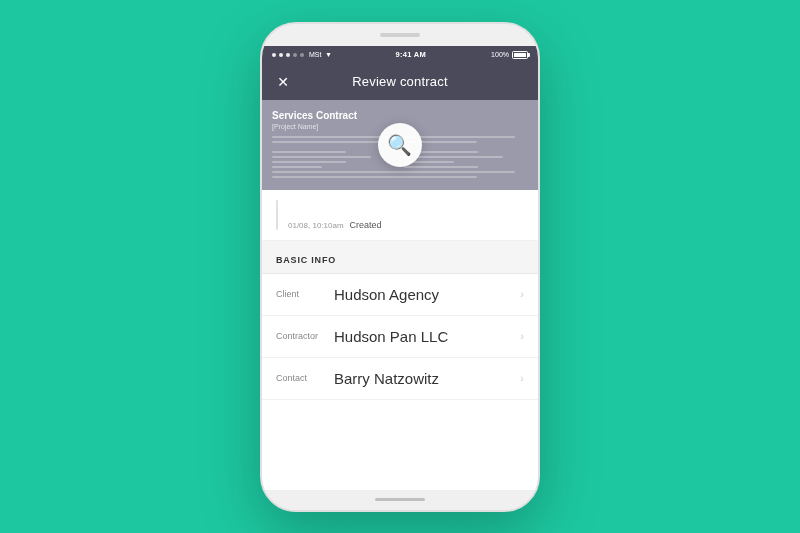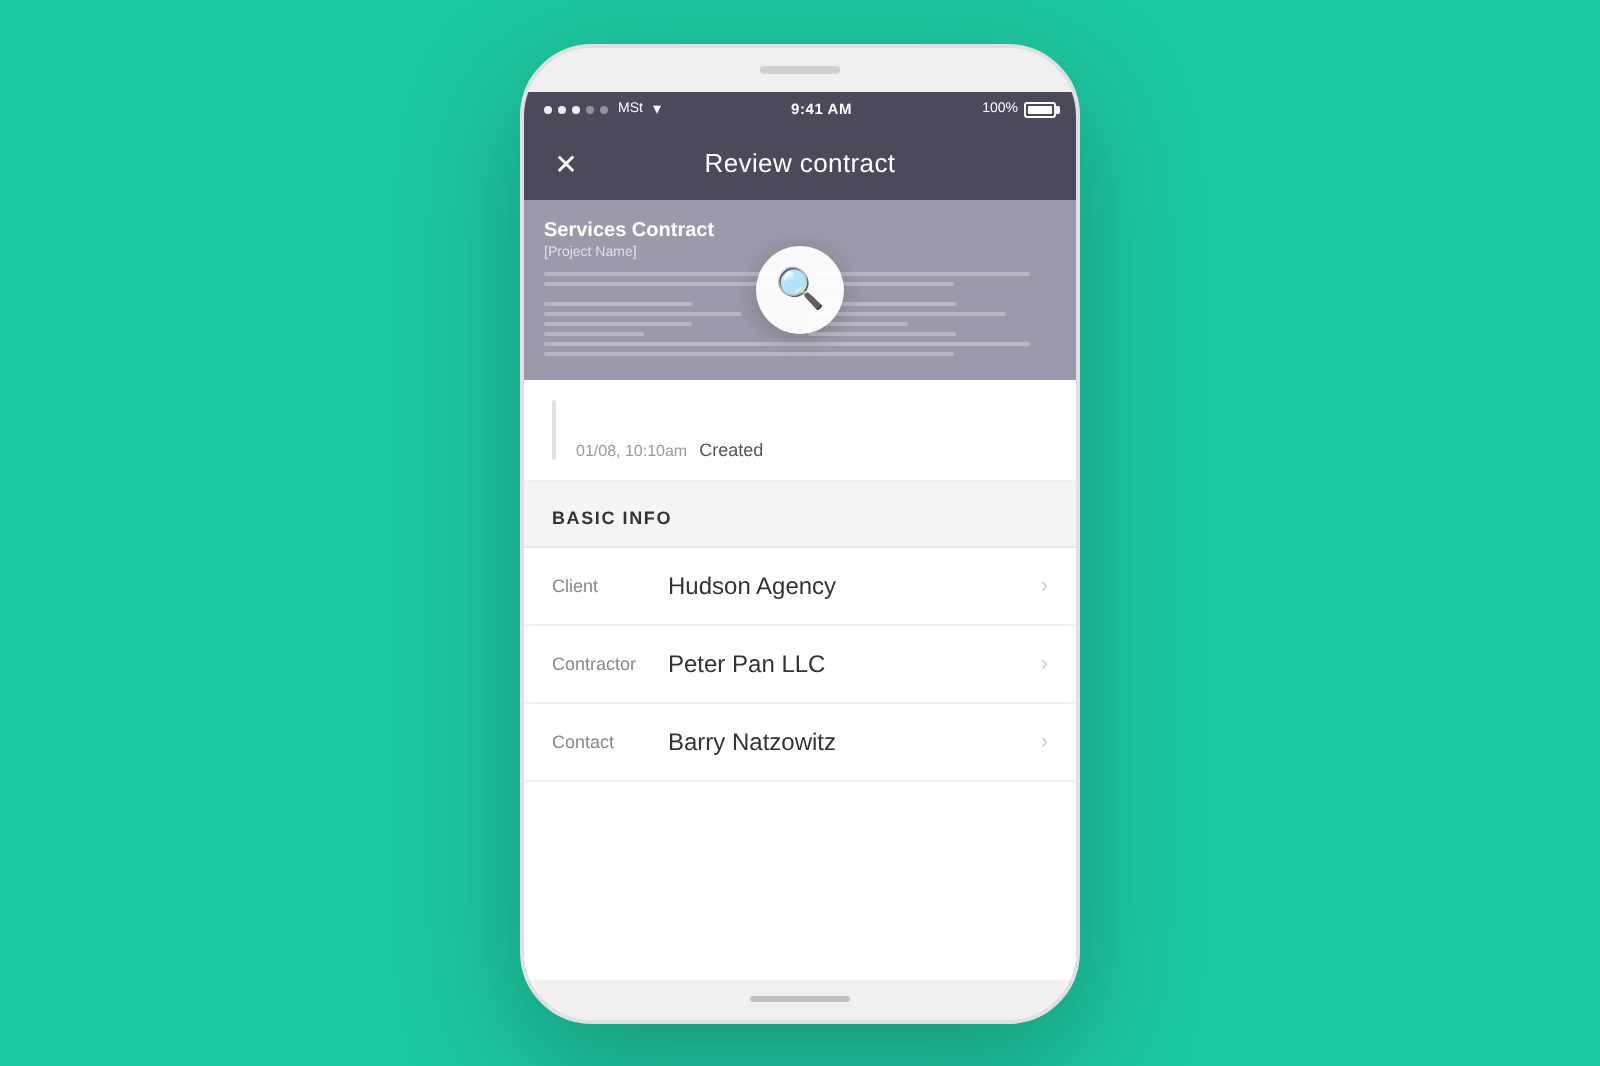--- a/index.html
+++ b/index.html
@@ -305,21 +305,21 @@
     }
 
     .info-label {
       font-size: 9px;
       color: #888;
       width: 58px;
       flex-shrink: 0;
     }
 
     .info-value {
-      font-size: 12px;
+      font-size: 15px;
       color: #333;
       font-weight: 500;
       flex: 1;
     }
 
     .chevron {
       color: #ccc;
       font-size: 11px;
       font-weight: 300;
     }
@@ -419,21 +419,21 @@
     </div>
 
     <div class="info-row">
       <span class="info-label">Client</span>
       <span class="info-value">Hudson Agency</span>
       <span class="chevron">›</span>
     </div>
 
     <div class="info-row">
       <span class="info-label">Contractor</span>
-      <span class="info-value">Peter Pan LLC</span>
+      <span class="info-value">Hudson Pan LLC</span>
       <span class="chevron">›</span>
     </div>
 
     <div class="info-row">
       <span class="info-label">Contact</span>
       <span class="info-value">Barry Natzowitz</span>
       <span class="chevron">›</span>
     </div>
 
   </div>

